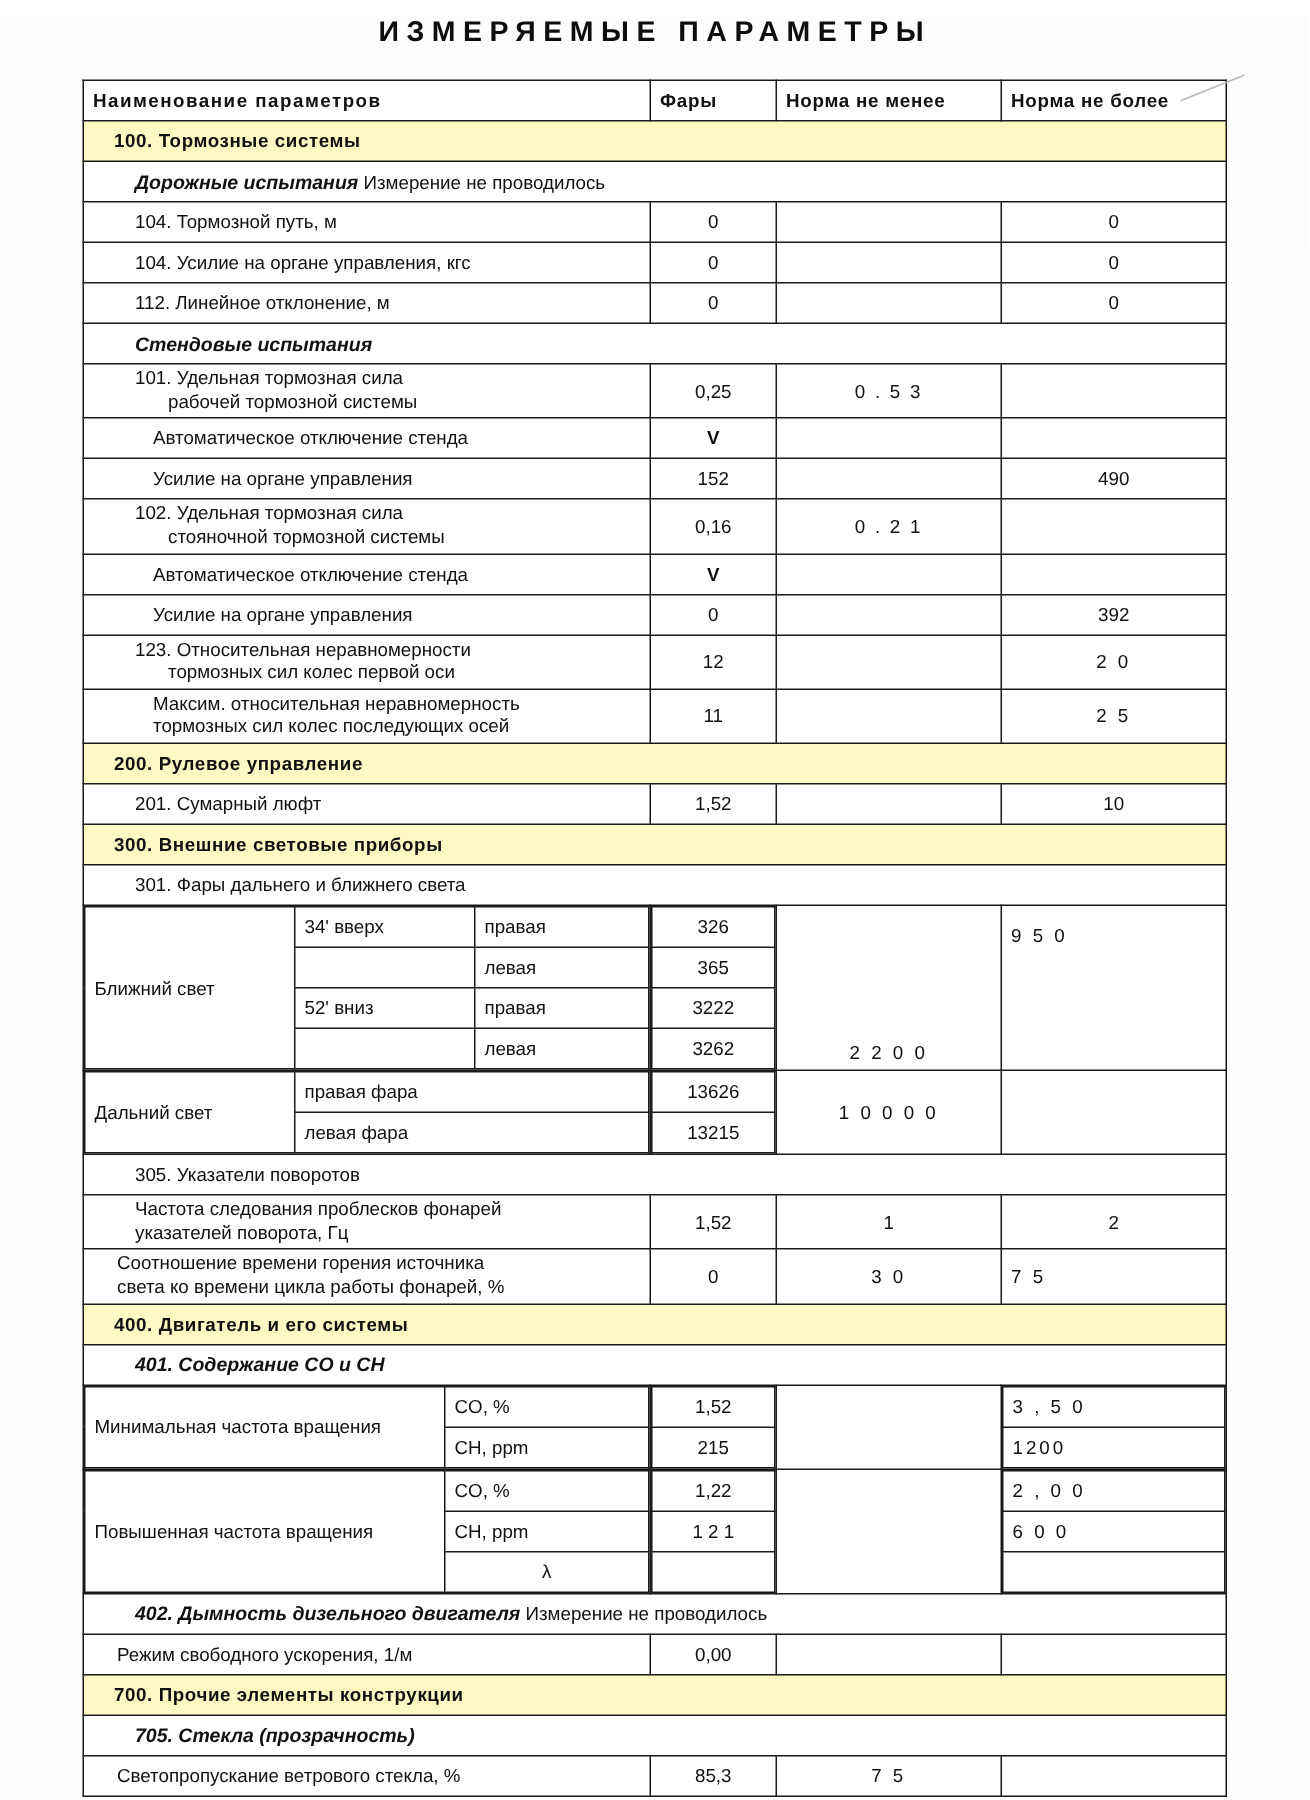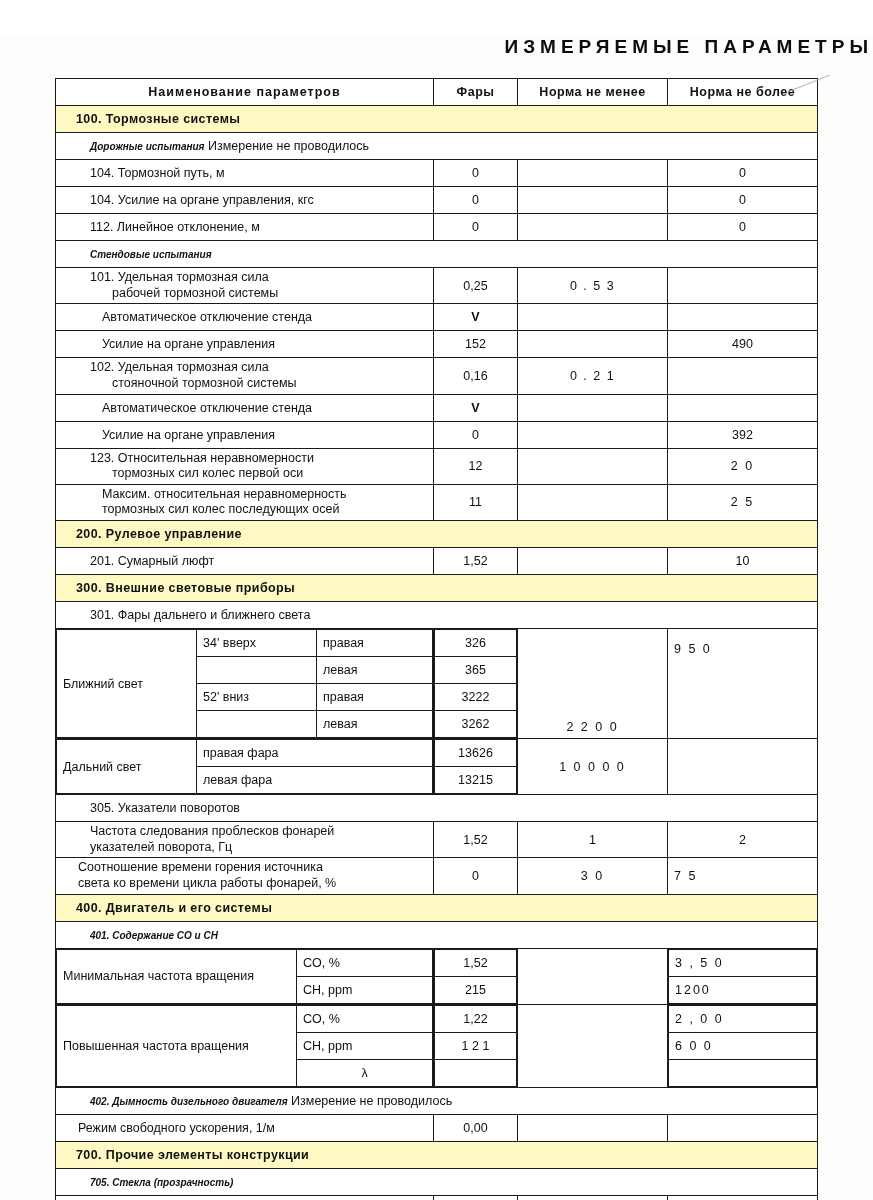--- a/index.html
+++ b/index.html
@@ -15,25 +15,25 @@
     position: relative;
     overflow: hidden;
   }
   .page {
     position: relative;
     width: 873px;
     height: 1200px;
     background: #fdfdfb;
   }
   .doc-title {
-    text-align: right;
+    text-align: center;
     font-size: 19px;
     font-weight: bold;
     letter-spacing: 5px;
-    margin-top: 36px;
+    margin-top: 11px;
     margin-bottom: 20px;
     color: #0d0d0d;
   }
   .corner-fold {
     position: absolute;
     right: 36px;
     top: 46px;
     width: 46px;
     height: 30px;
     border-top: 1px solid #b9b9b9;
@@ -54,39 +54,38 @@
     vertical-align: middle;
     height: 22px;
   }
   
   col.c-name   { width: 378px; }
   col.c-fact   { width: 84px; }
   col.c-min    { width: 150px; }
   col.c-max    { width: 150px; }
 
   .hdr td {
-    text-align: center;
     font-weight: bold;
     font-size: 13.5px;
     height: 30px;
     letter-spacing: 0.5px;
   }
   .hdr .n { letter-spacing: 1px; }
   .section td {
     background: #fef9c3;
     font-weight: bold;
     font-size: 12.5px;
     height: 21px;
     letter-spacing: 0.4px;
   }
   .section .lbl { padding-left: 20px; }
   .subsec {
     font-style: italic;
     font-weight: bold;
-    font-size: 10px;
+    font-size: 13px;
   }
   .indent1 { padding-left: 22px !important; }
   .indent2 { padding-left: 34px !important; }
   .indent3 { padding-left: 46px !important; }
   .ctr { text-align: center; }
   .rgt { padding-right: 20px !important; }
   .sp  { letter-spacing: 2px; }
   .sp1 { letter-spacing: 1.5px; }
   .two-line { line-height: 1.25; }
   .vmark { font-size: 14px; font-weight: bold; text-align: center; }

